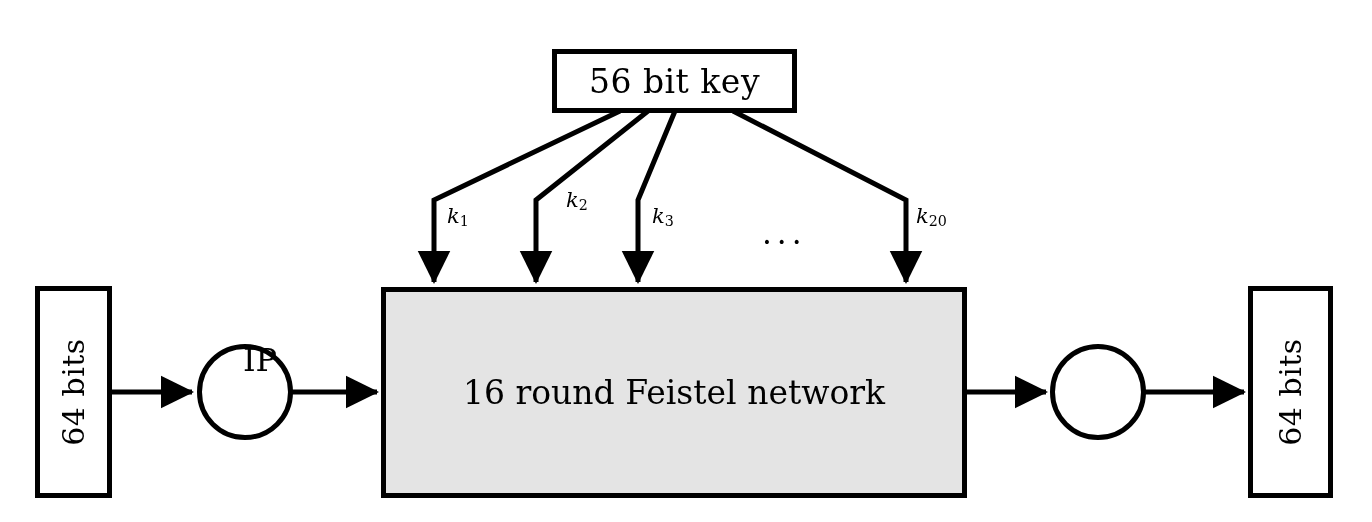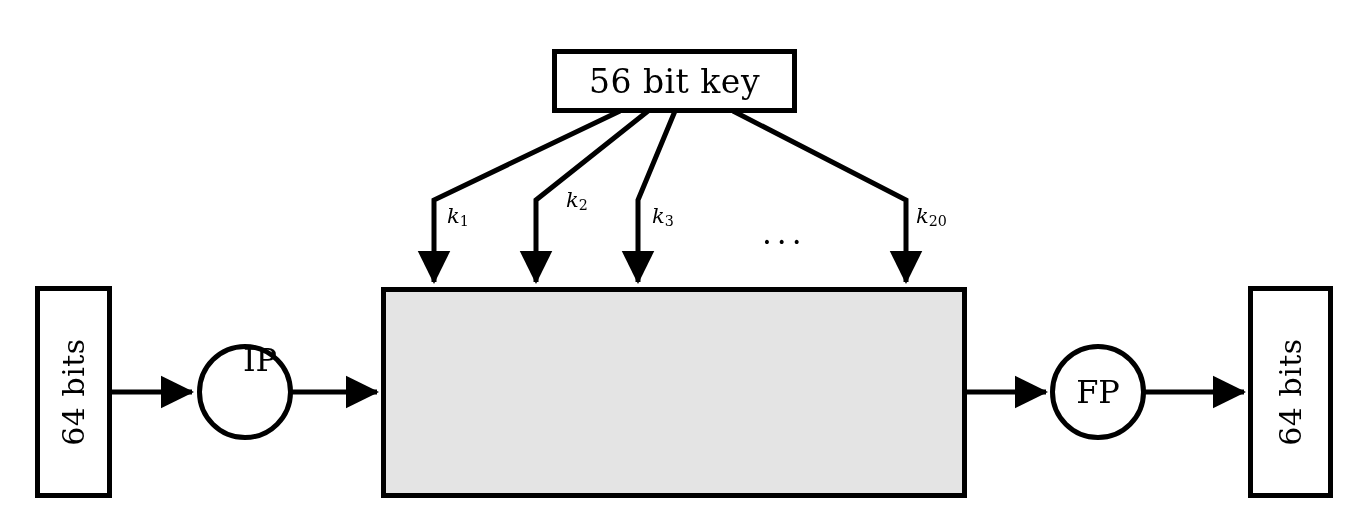--- a/index.html
+++ b/index.html
@@ -165,24 +165,24 @@
   </div>
 
   <div class="lbl lbl-bits-left">
     <span class="rot90">64 bits</span>
   </div>
 
   <div class="lbl lbl-ip">
     <span>IP</span>
   </div>
 
+  <div class="lbl lbl-feistel">
+    <span>16 round Feistel network</span>
+  </div>
 
-  <div class="lbl lbl-fp">
-    <span>FP</span>
-  </div>
 
   <div class="lbl lbl-bits-right">
     <span class="rot90">64 bits</span>
   </div>
 
   <div class="lbl lbl-subk" id="k1"><span>k</span><sub>1</sub></div>
 
   <div class="lbl lbl-subk" id="k2"><span>k</span><sub>2</sub></div>
 
   <div class="lbl lbl-subk" id="k3"><span>k</span><sub>3</sub></div>

